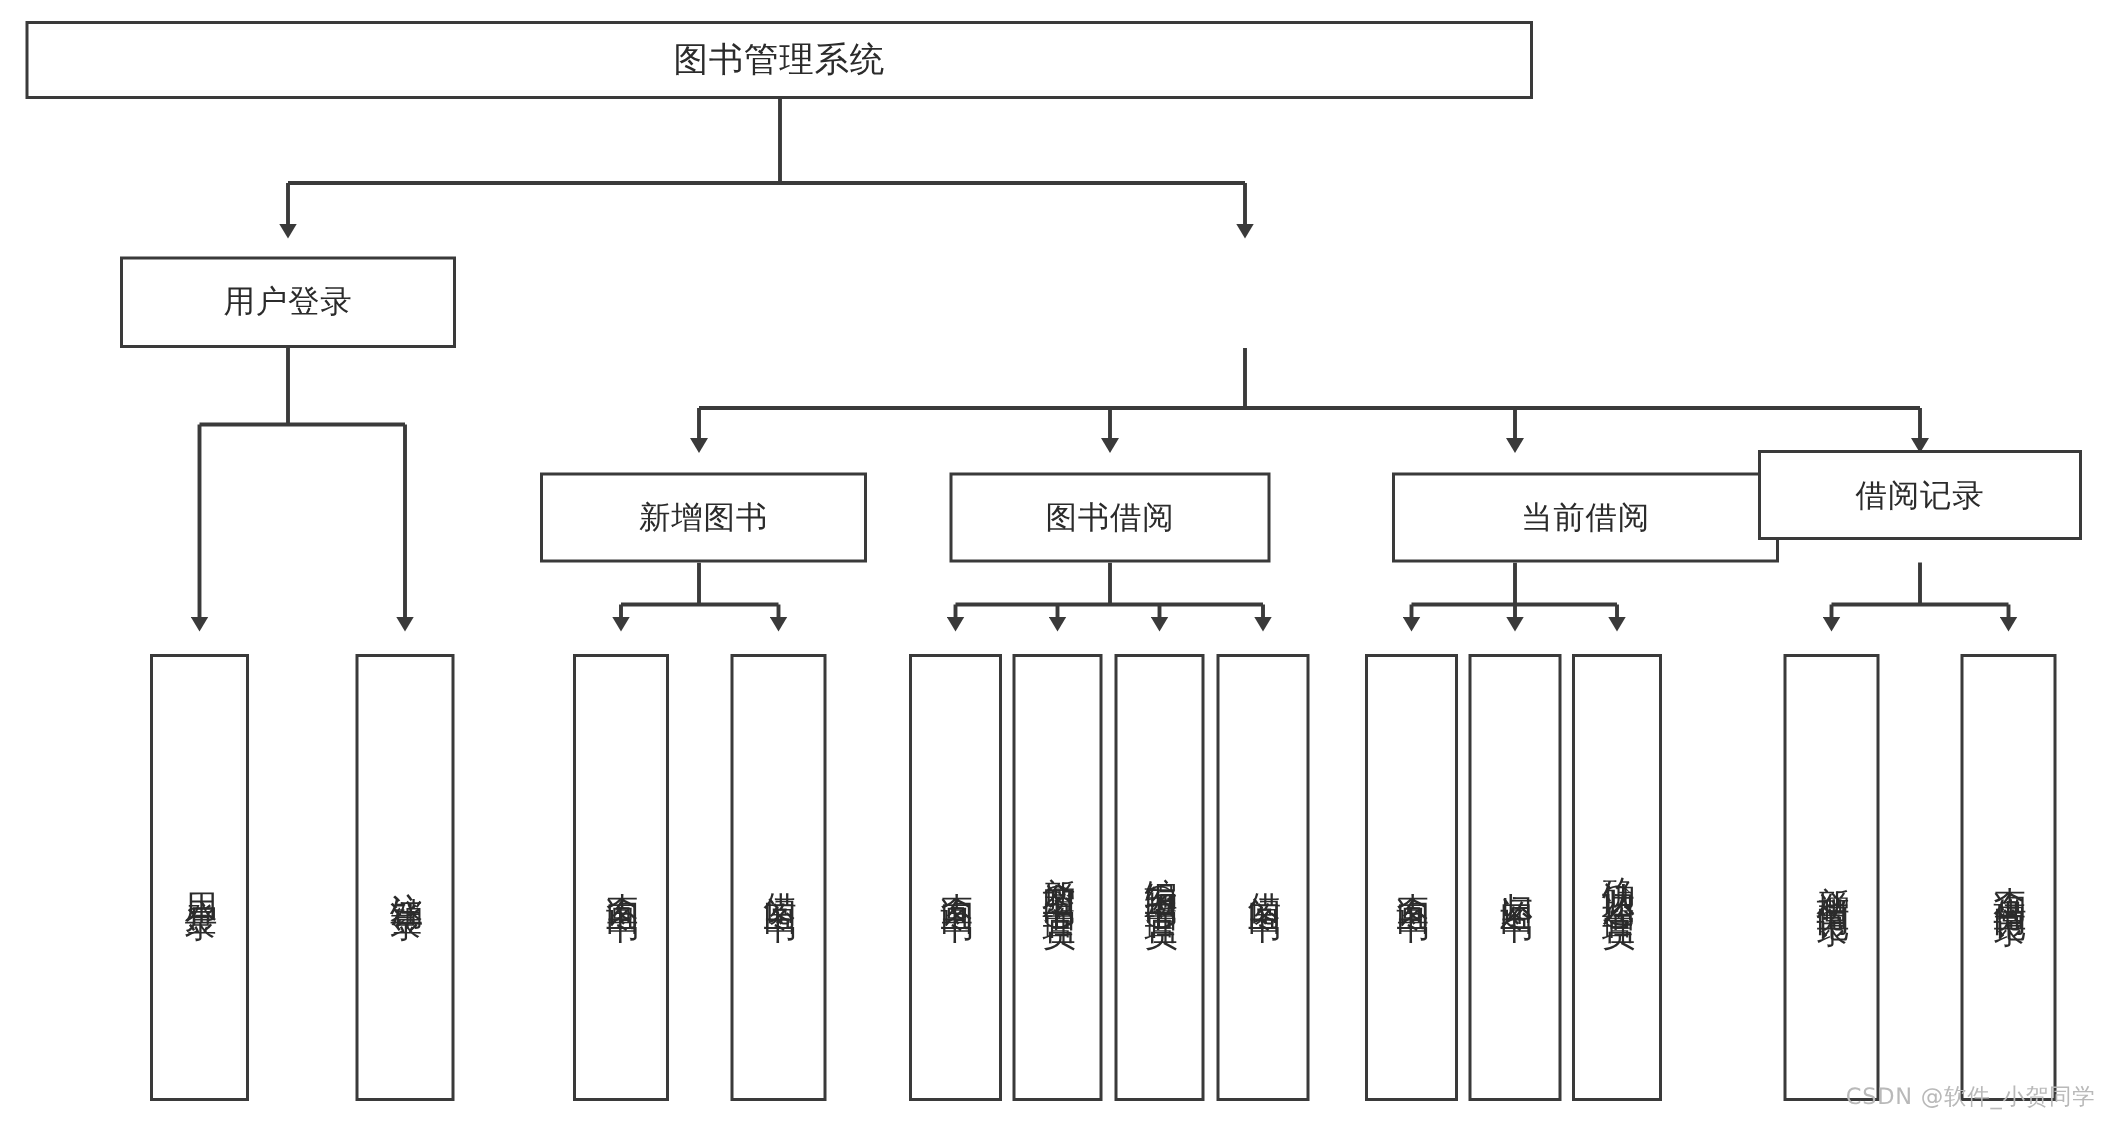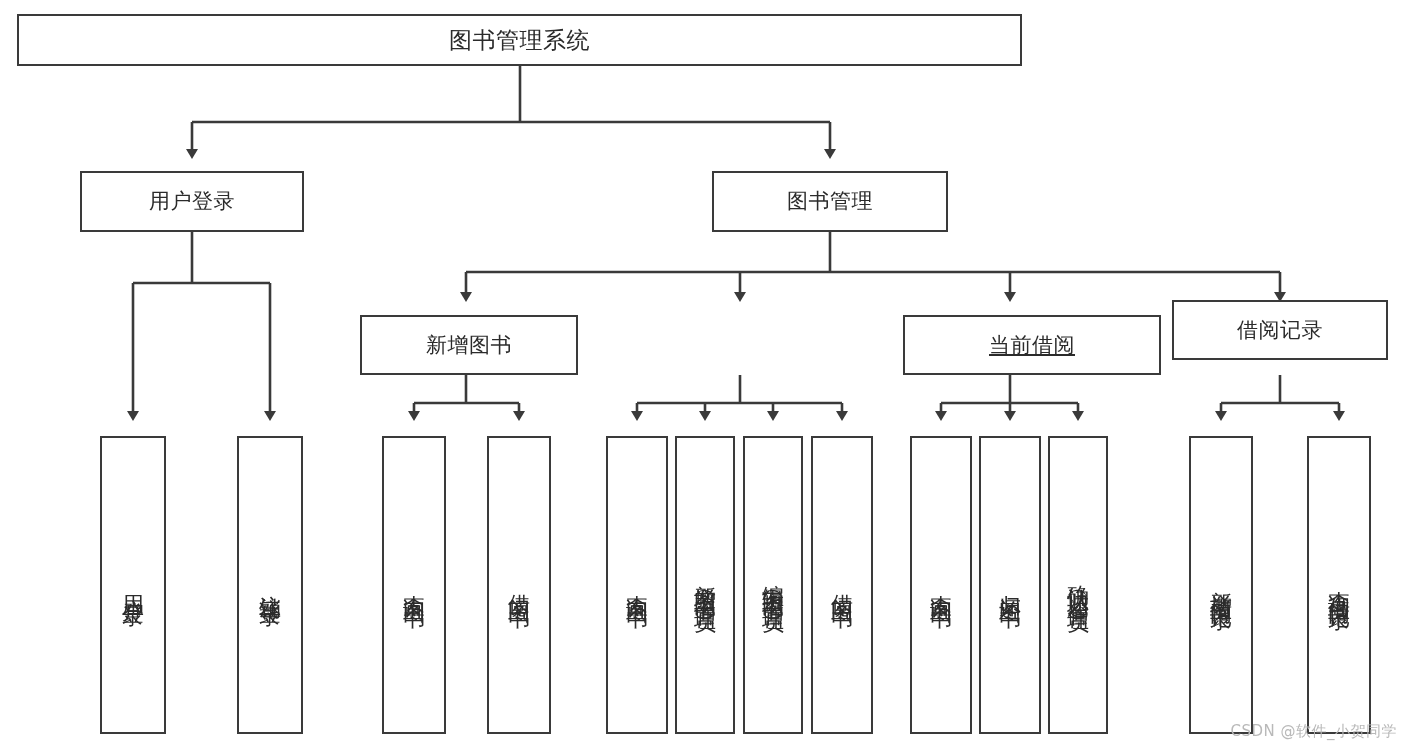--- a/index.html
+++ b/index.html
@@ -127,30 +127,30 @@
   </svg>
 
   <div class="node h-node title-node" style="left:17px; top:14px; width:1005px; height:52px;">
     <span class="node-label">图书管理系统</span>
   </div>
 
   <div class="node h-node" style="left:80px; top:171px; width:224px; height:61px;">
     <span class="node-label">用户登录</span>
   </div>
 
-  <div class="node h-node" style="left:712px; top:171px; width:236px; height:61px;">
-    <span class="node-label">图书管理</span>
-  </div>
 
   <div class="node h-node" style="left:360px; top:315px; width:218px; height:60px;">
     <span class="node-label">新增图书</span>
   </div>
 
-
-  <div class="node h-node" style="left:903px; top:315px; width:258px; height:60px;text-decoration:underline;">
+  <div class="node h-node" style="left:633px; top:315px; width:214px; height:60px;">
+    <span class="node-label">图书借阅</span>
+  </div>
+
+  <div class="node h-node" style="left:928px; top:315px; width:258px; height:60px;">
     <span class="node-label">当前借阅</span>
   </div>
 
   <div class="node h-node" style="left:1172px; top:300px; width:216px; height:60px;">
     <span class="node-label">借阅记录</span>
   </div>
 
   <div class="node v-node" style="left:100px; top:436px; width:66px; height:298px;">
     <span class="node-label">用户登录</span>
   </div>

